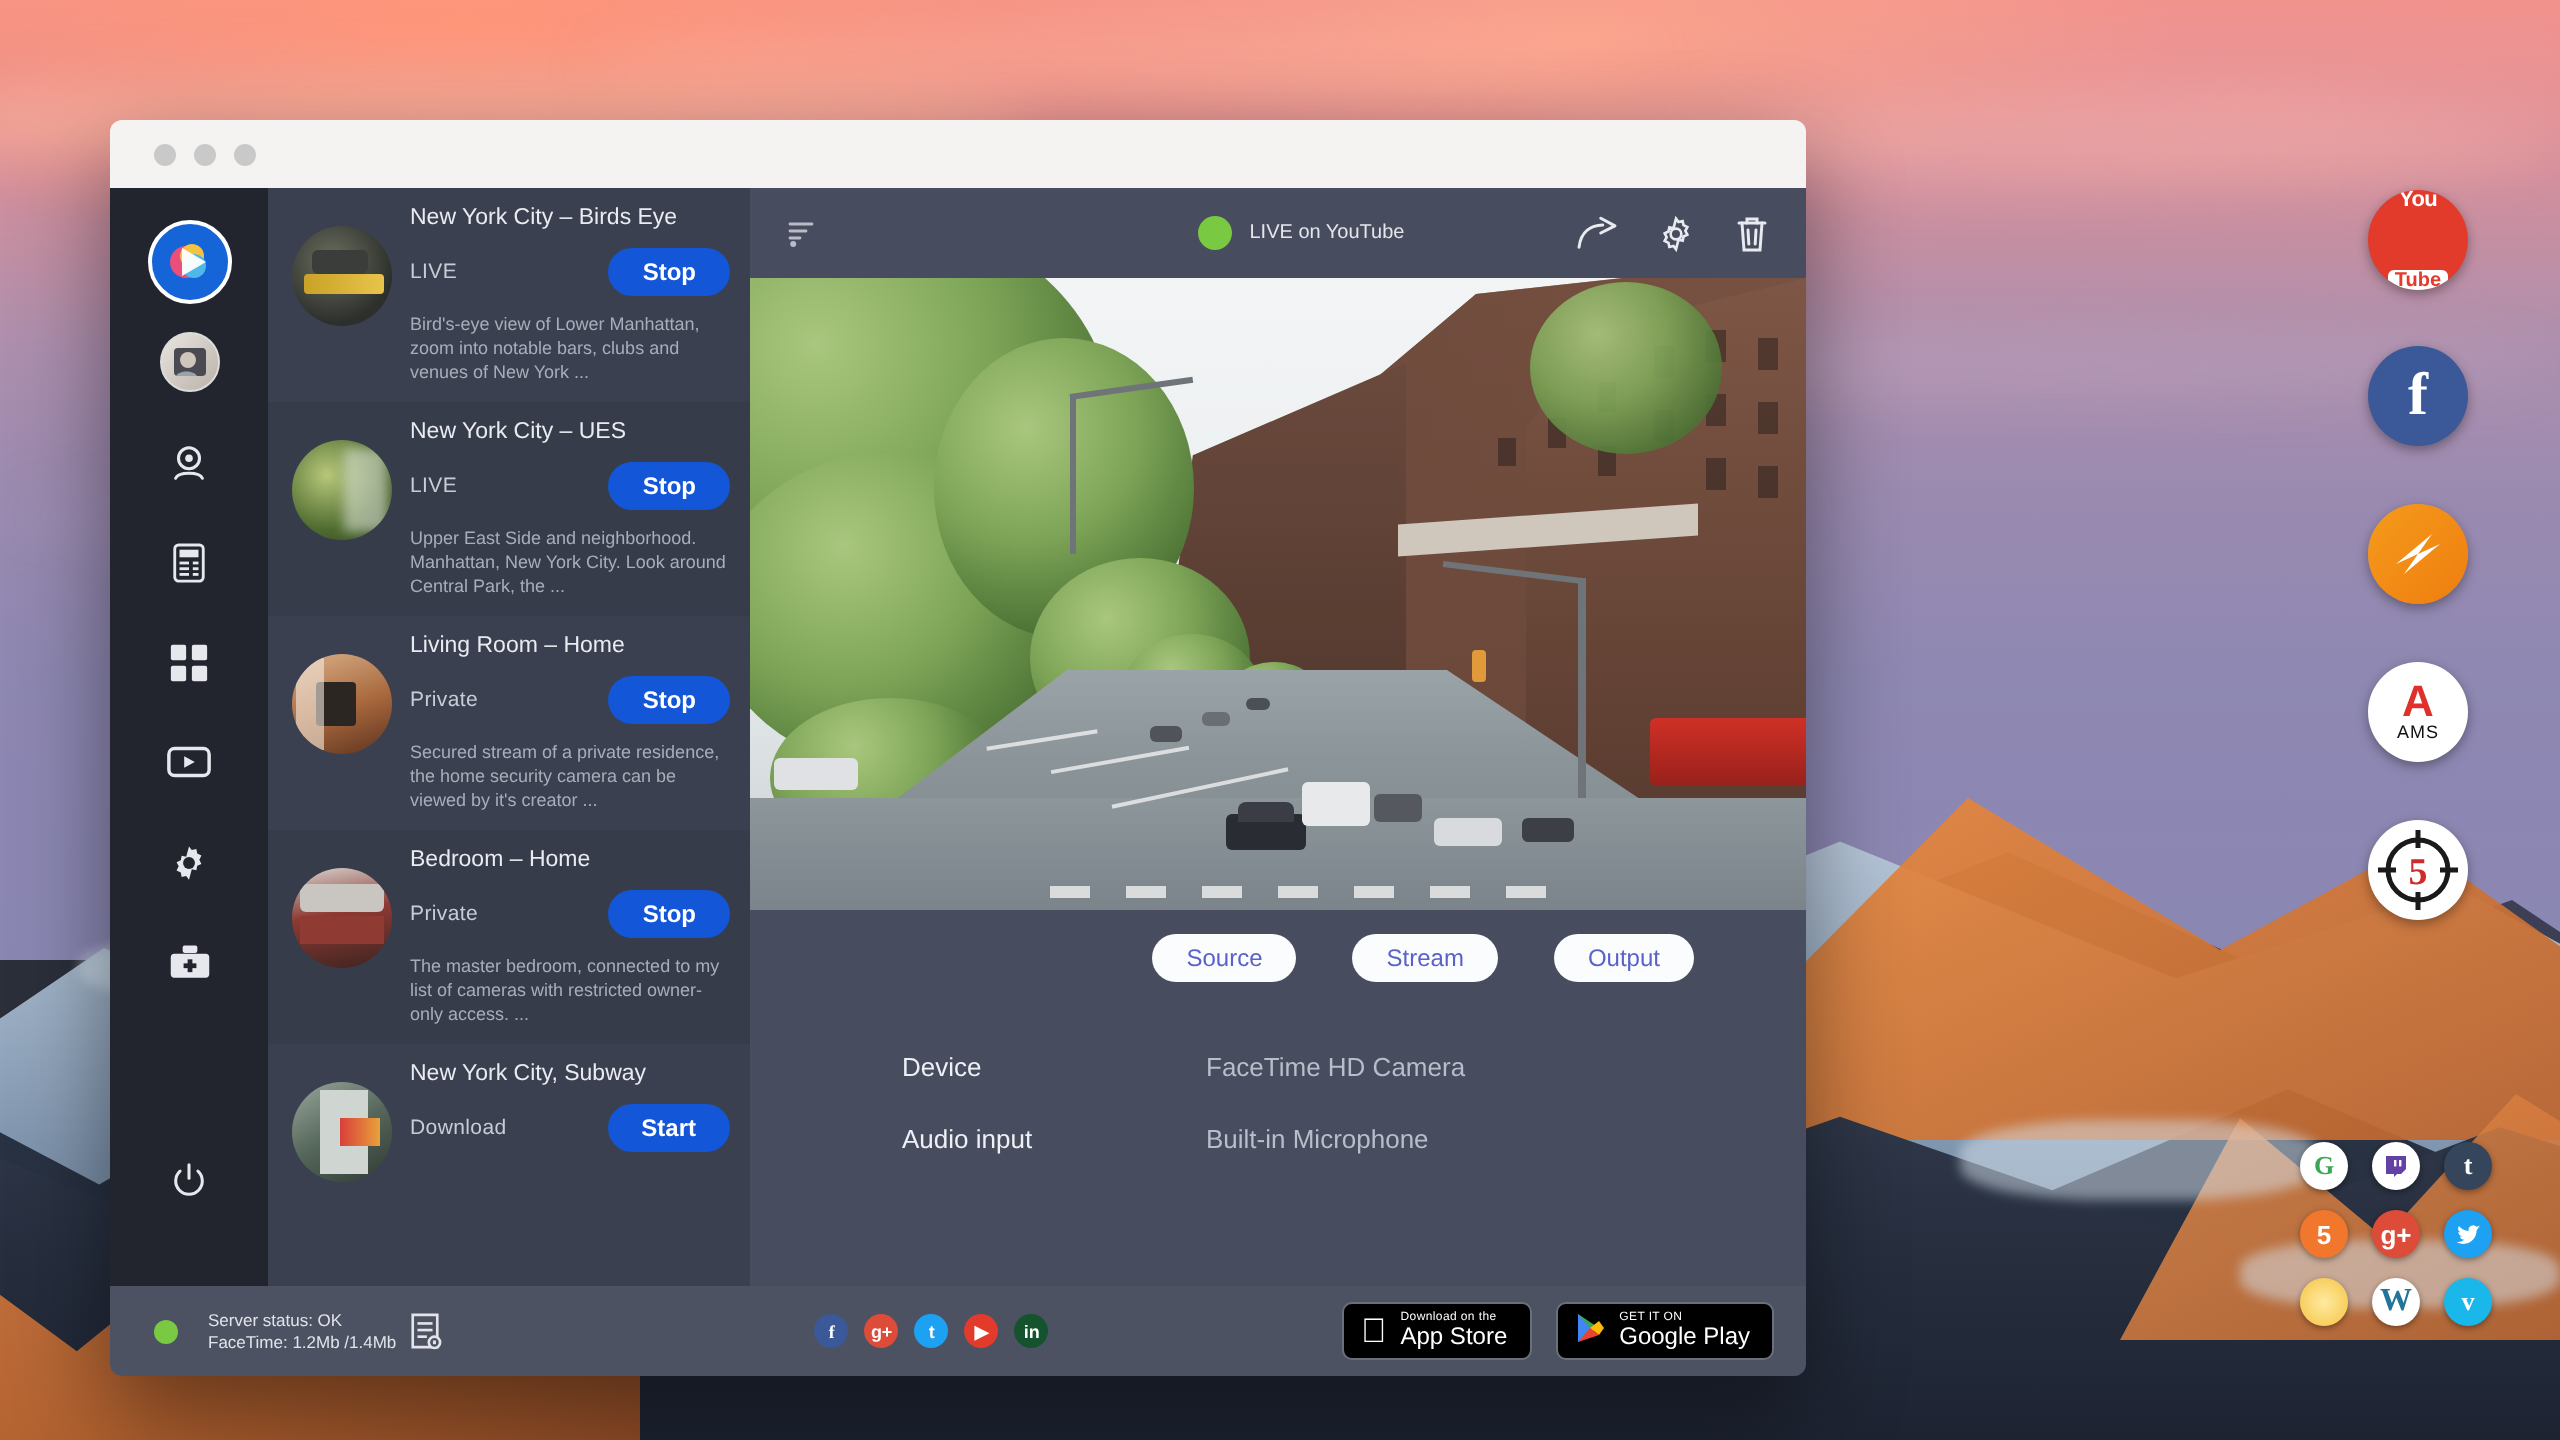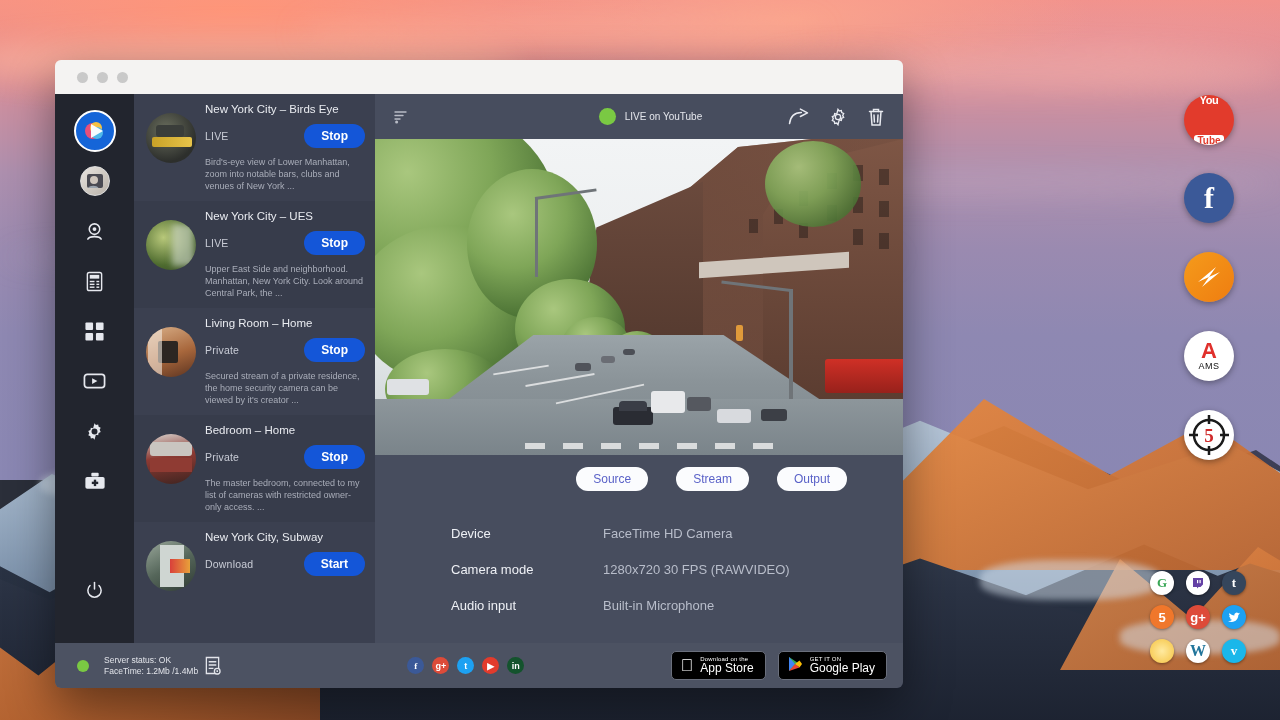--- a/index.html
+++ b/index.html
@@ -657,24 +657,20 @@
         <button class="pill">Stream</button>
         <button class="pill">Output</button>
       </div>
 
       <div class="details">
         <div class="d-row">
           <span class="d-key">Device</span>
           <span class="d-val">FaceTime HD Camera</span>
         </div>
         <div class="d-row">
-          <span class="d-key">Camera mode</span>
-          <span class="d-val">1280x720 30 FPS (RAWVIDEO)</span>
-        </div>
-        <div class="d-row">
           <span class="d-key">Audio input</span>
           <span class="d-val">Built-in Microphone</span>
         </div>
       </div>
     </div>
   </div>
 
   <div class="statusbar">
     <span class="sb-dot"></span>
     <div>

